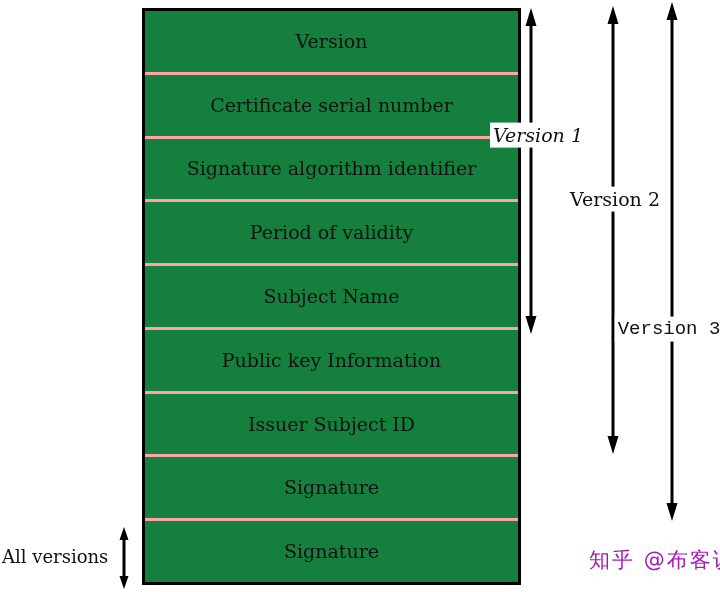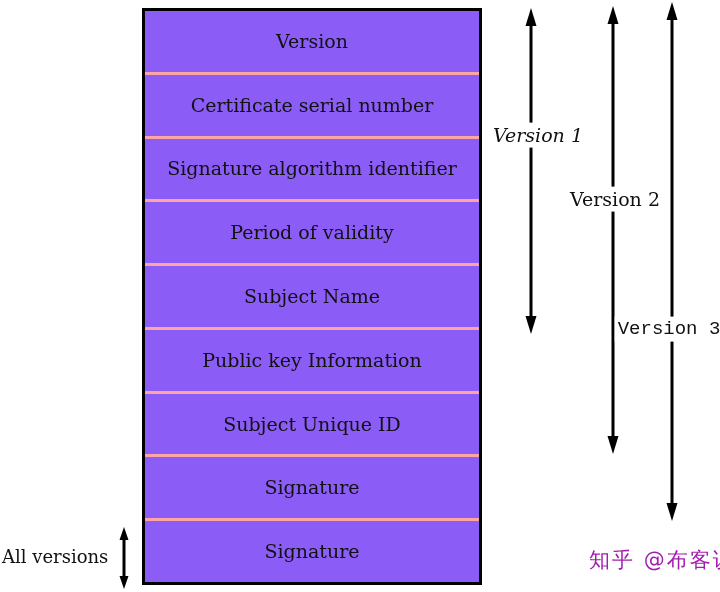--- a/index.html
+++ b/index.html
@@ -14,27 +14,27 @@
     background: #ffffff;
     font-family: "DejaVu Serif", "Liberation Serif", serif;
     color: #111111;
     overflow: hidden;
   }
   
   .cert-box {
     position: absolute;
     left: 142px;
     top: 8px;
-    width: 340px;
+    width: 379px;
     height: 577px;
     border: 3px solid #000000;
     box-sizing: border-box;
     display: flex;
     flex-direction: column;
-    background: #8b5cf6;
+    background: #15803d;
   }
   .cert-row {
     flex: 1 1 0;
     display: flex;
     align-items: center;
     justify-content: center;
     border-top: 3px solid #fca5a5;
     box-sizing: border-box;
   }
   .cert-row:first-child {
@@ -132,21 +132,21 @@
     <div class="cert-row">
       <span>Period of validity</span>
     </div>
     <div class="cert-row">
       <span>Subject Name</span>
     </div>
     <div class="cert-row">
       <span>Public key Information</span>
     </div>
     <div class="cert-row">
-      <span>Subject Unique ID</span>
+      <span>Issuer Subject ID</span>
     </div>
     <div class="cert-row">
       <span>Signature</span>
     </div>
     <div class="cert-row">
       <span>Signature</span>
     </div>
   </div>
 
   <div class="span-label" style="left:538px; top:135px;font-style:italic;">Version 1</div>

